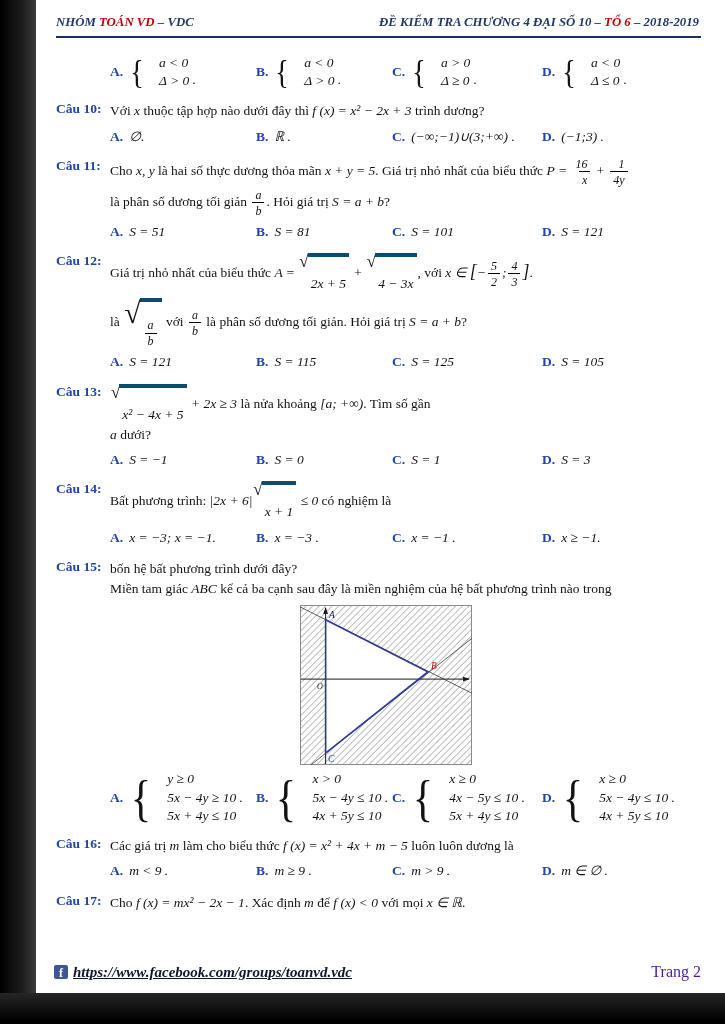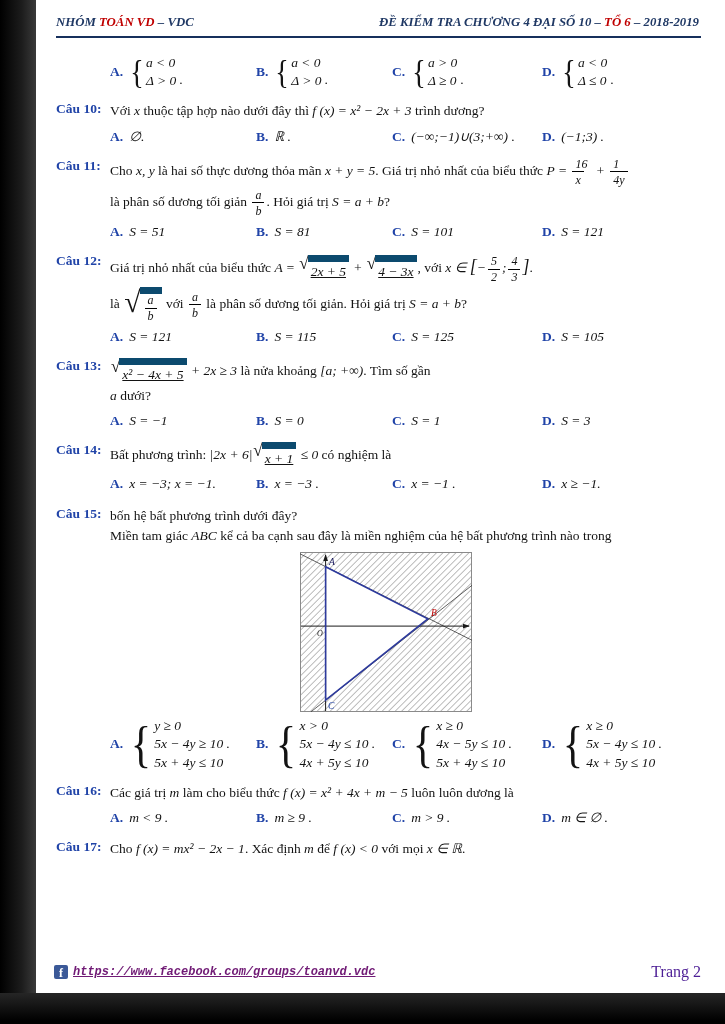--- a/index.html
+++ b/index.html
@@ -28,50 +28,50 @@
   .qnum { flex: 0 0 54px; color: #2144A8; font-weight: bold; }
   .qbody { flex: 1; min-width: 0; line-height: 1.5; }
   .m { font-style: italic; }
   .opts { display: grid; grid-template-columns: 146px 136px 150px 1fr;
           margin-top: 5px; white-space: nowrap; align-items: center; }
   .opt { display: inline-flex; align-items: center; }
   .ol { color: #2144A8; font-weight: bold; margin-right: 6px; }
   .ot { font-style: italic; }
 
   
-  .frac { display: inline-flex; flex-direction: column; align-items: flex-start;
+  .frac { display: inline-flex; flex-direction: column; align-items: flex-end;
           vertical-align: middle; font-style: italic; line-height: 1; margin: 0 2px; font-size: 12px; }
   .frac .num { padding: 0 3px 1.5px; }
   .frac .den { border-top: 1px solid #000; padding: 1.5px 3px 0; }
 
   
   .sqrt { display: inline-flex; align-items: stretch; vertical-align: middle; font-style: italic; margin: 0 1px; }
   .sqrt .sg { font-style: normal; font-size: 17px; line-height: 1; align-self: flex-start; margin-right: -1px; }
   .sqrt.tall .sg { font-size: 30px; }
-  .sqrt .rad { border-top: 7px solid #0c4a6e; padding: 0 3px 0; text-decoration: underline; }
+  .sqrt .rad { border-top: 4px solid #0c4a6e; padding: 17px 3px 0; }
 
   
   .sys { display: inline-flex; align-items: center; vertical-align: middle; }
   .sys .br { font-style: normal; font-weight: 400; line-height: 1; color: #131313; transform: scaleX(0.85); }
   .br2 { font-size: 33px; }
   .br3 { font-size: 50px; }
-  .sys .ls { display: flex; flex-direction: column; margin-left: 1px; line-height: 1.35; font-style: italic; }
+  .sys .ls { display: flex; flex-direction: column; margin-left: 14px; line-height: 1.35; font-style: italic; }
   .sys-end { margin-left: 3px; align-self: flex-end; }
 
   
   .graph-wrap { display: flex; justify-content: center; margin: 6px 40px 4px 0; }
 
   
   .footer { position: absolute; left: 18px; right: 24px; bottom: 12px;
             display: flex; align-items: center; gap: 5px; }
   .fb { width: 14px; height: 14px; background: #3b5998; color: #fff; border-radius: 2px;
         display: inline-flex; align-items: flex-end; justify-content: center;
         font-weight: bold; font-size: 12px; line-height: 1; overflow: hidden; }
-  .lnk { color: #701a75; font-weight: bold; font-style: italic; text-decoration: underline;
-         font-size: 12px; cursor: pointer; font-family: Liberation Mono, monospace; }
+  .lnk { color: #0f172a; font-weight: bold; font-style: italic; text-decoration: underline;
+         font-size: 15px; cursor: pointer; }
   .pg { margin-left: auto; font-size: 16px; color: #4c1d95; }
 </style>
 </head>
 <body>
 
 <div class="edge-left"></div>
 <div class="edge-bottom"></div>
 
 <div class="sheet">
 

